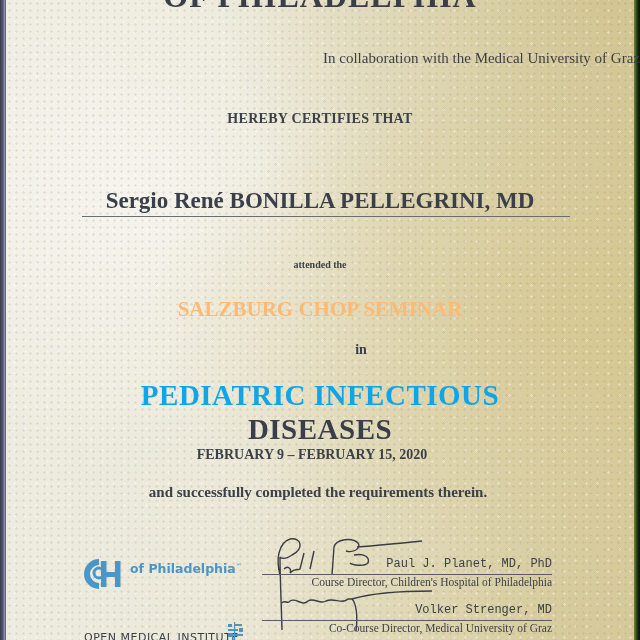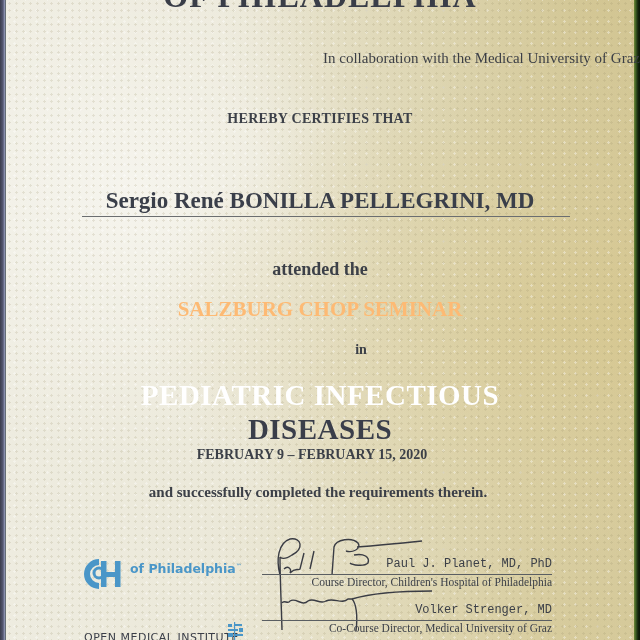--- a/index.html
+++ b/index.html
@@ -77,40 +77,40 @@
       font-family: Liberation Serif, serif;
     }
     .name-line {
       position: absolute;
       left: 82px; top: 216px;
       width: 488px; height: 1px;
       background: #6b6e70;
     }
     .attended {
       top: 259px;
-      font-size: 18px;
+      font-size: 10px;
       font-weight: bold;
     }
     .seminar {
       top: 297px;
       font-size: 21px;
       font-weight: bold;
       color: #fdba74;
     }
     .in {
       top: 342px;
       font-size: 14px;
       font-weight: bold;
       margin-left: 41px;
     }
     .subject1 {
       top: 379px;
       font-size: 29px;
       font-weight: bold;
-      color: #ffffff;
+      color: #0ea5e9;
       letter-spacing: 0.5px;
     }
     .subject2 {
       top: 413px;
       font-size: 29px;
       font-weight: bold;
       color: #3a3e4a;
       letter-spacing: 0.5px;
     }
     .dates {

